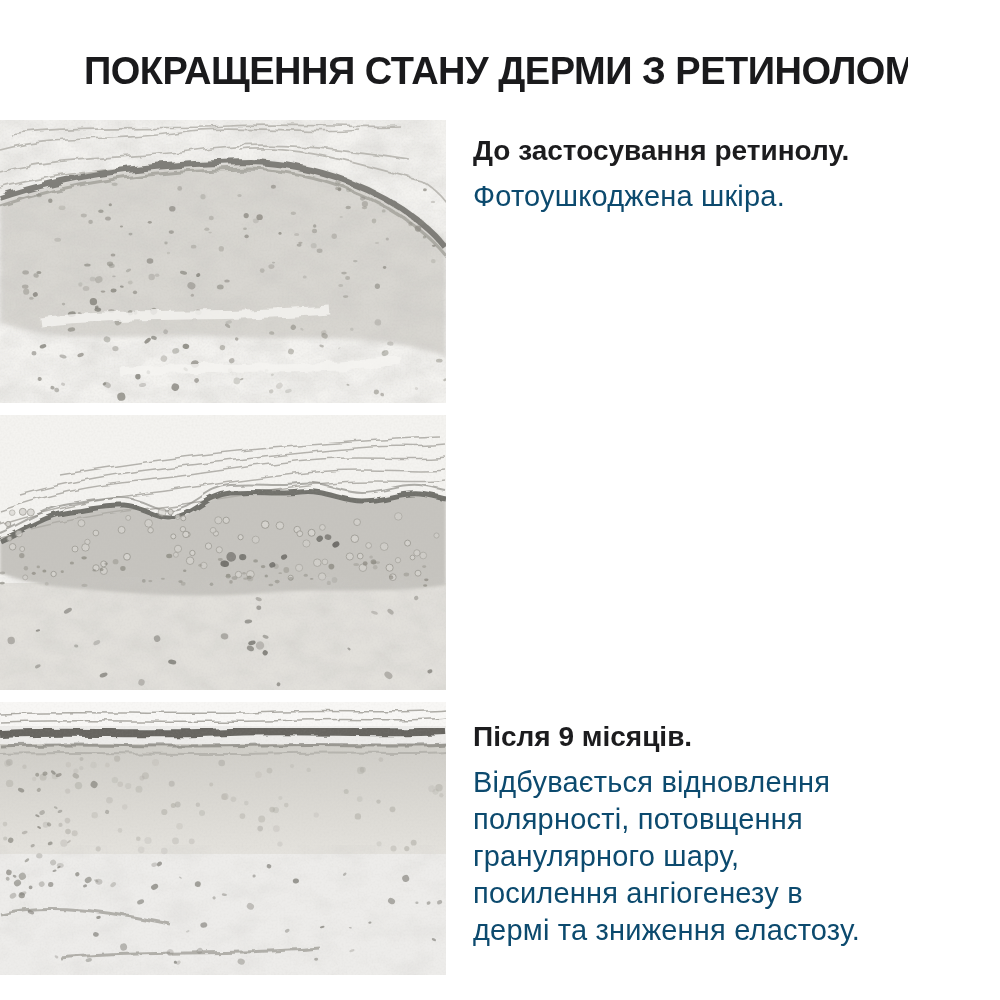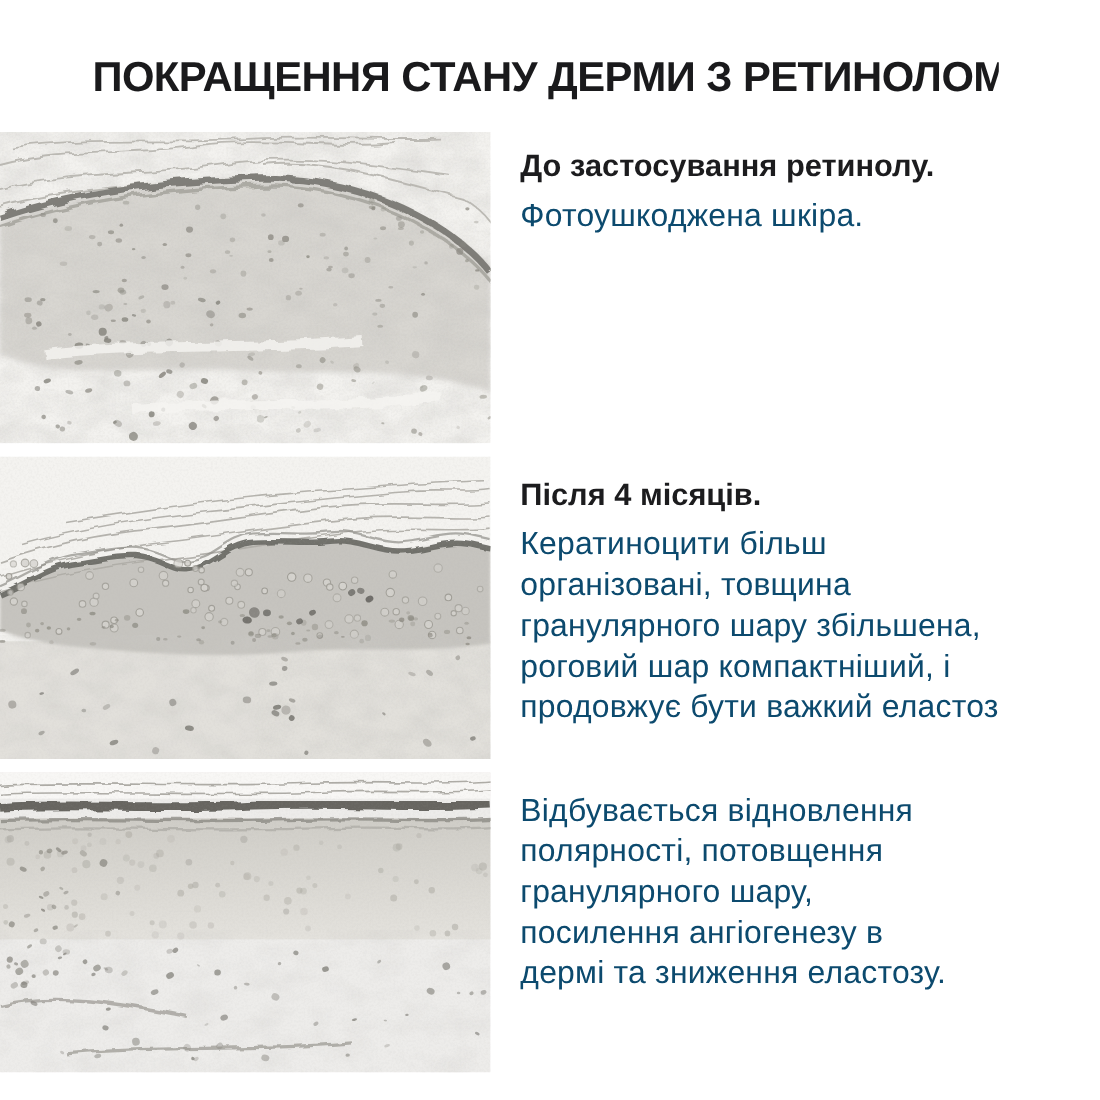--- a/index.html
+++ b/index.html
@@ -468,28 +468,20 @@
           <ellipse cx="231.2" cy="141.8" rx="4.9" ry="4.8" transform="rotate(36 231.2 141.8)" fill="#5d5c57" opacity="0.58"></ellipse>
           <ellipse cx="284.1" cy="142.0" rx="3.2" ry="2.4" transform="rotate(-27 284.1 142.0)" fill="#5d5c57" opacity="0.73"></ellipse>
           <ellipse cx="242.7" cy="142.1" rx="3.6" ry="3.1" transform="rotate(-2 242.7 142.1)" fill="#5d5c57" opacity="0.70"></ellipse>
           <ellipse cx="335.9" cy="129.5" rx="3.7" ry="2.8" transform="rotate(-29 335.9 129.5)" fill="#5d5c57" opacity="0.82"></ellipse>
           <ellipse cx="328.0" cy="122.1" rx="3.4" ry="2.7" transform="rotate(15 328.0 122.1)" fill="#5d5c57" opacity="0.61"></ellipse>
           <ellipse cx="319.7" cy="123.7" rx="3.4" ry="2.9" transform="rotate(-38 319.7 123.7)" fill="#5d5c57" opacity="0.70"></ellipse>
         </g>
       <rect width="446" height="275" filter="url(#b-grain)" opacity="0.45"></rect>
     </svg>
   </figure>
-  <div class="copy copy2">
-    <h2>Після 4 місяців.</h2>
-    <p>Кератиноцити більш
-організовані, товщина
-гранулярного шару збільшена,
-роговий шар компактніший, і
-продовжує бути важкий еластоз.</p>
-  </div>
 
   <figure class="micro fig3">
     <svg width="446" height="273" viewBox="0 0 446 273">
       <defs>
         <filter id="c-mottle" x="-5%" y="-5%" width="110%" height="110%">
           <feTurbulence type="fractalNoise" baseFrequency="0.03 0.05" numOctaves="3" seed="41" result="n"></feTurbulence>
           <feColorMatrix in="n" type="matrix" values="0 0 0 0 0.62  0 0 0 0 0.61  0 0 0 0 0.59  0.8 0 0 0 -0.33"></feColorMatrix>
         </filter>
         <filter id="c-grain" x="-5%" y="-5%" width="110%" height="110%">
           <feTurbulence type="fractalNoise" baseFrequency="0.5" numOctaves="2" seed="42" result="n"></feTurbulence>
@@ -690,20 +682,21 @@
           <ellipse cx="123.6" cy="245.0" rx="3.5" ry="3.6" transform="rotate(-12 123.6 245.0)" fill="#75736c" opacity="0.46"></ellipse>
         </g>
       <g stroke="#8a8880" stroke-width="3" fill="none" opacity="0.6" filter="url(#c-rough)">
         <path d="M0,212 C50,200 110,210 170,222"></path>
         <path d="M60,256 C140,248 230,254 320,246"></path>
       </g>
       <rect width="446" height="273" filter="url(#c-grain)" opacity="0.4"></rect>
     </svg>
   </figure>
   <div class="copy copy3">
+    <h2>Після 9 місяців.</h2>
     <p>Відбувається відновлення
 полярності, потовщення
 гранулярного шару,
 посилення ангіогенезу в
 дермі та зниження еластозу.</p>
   </div>
 
 </div>
 
 </body></html>

